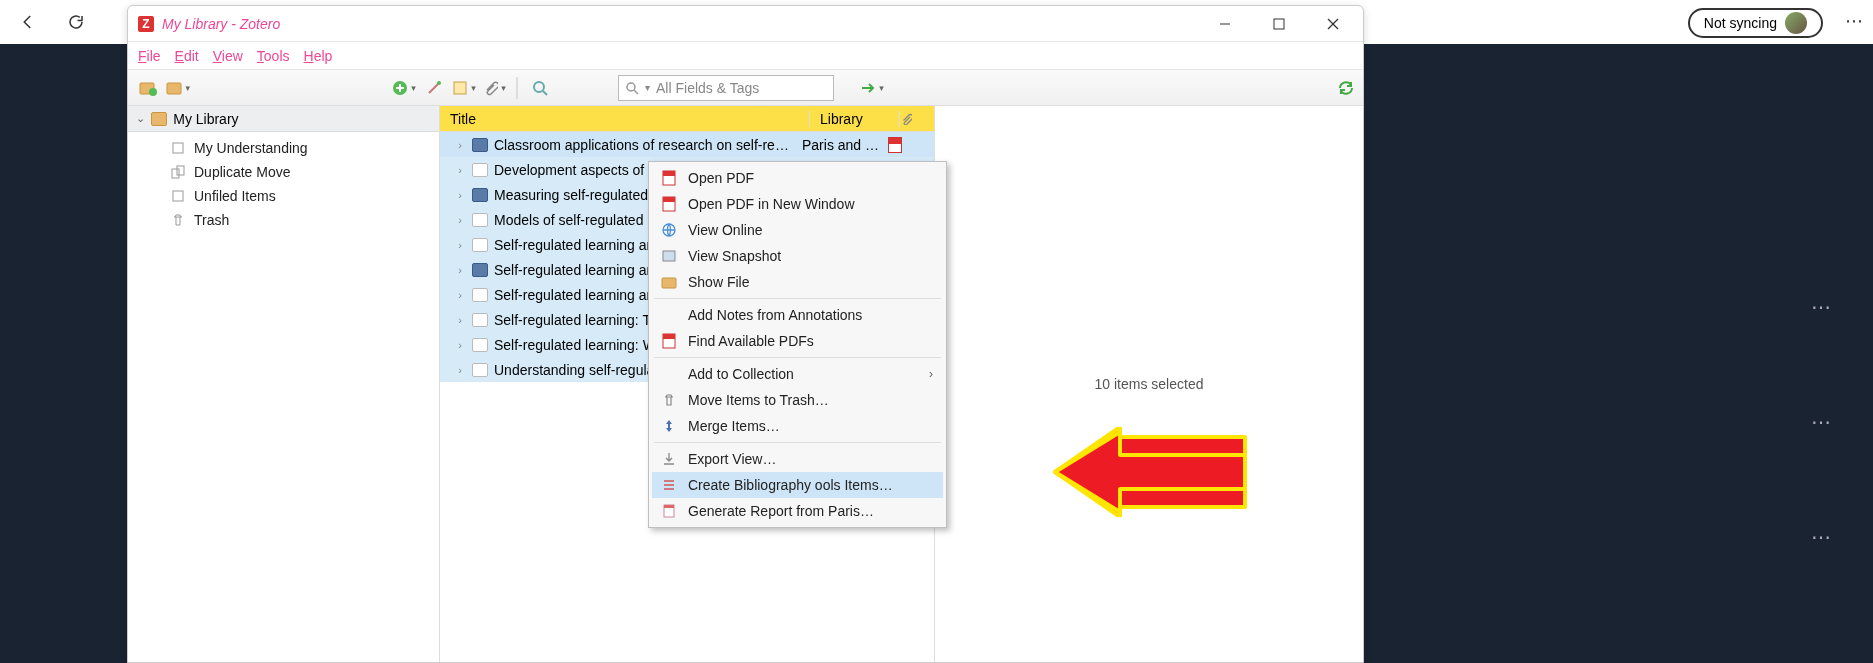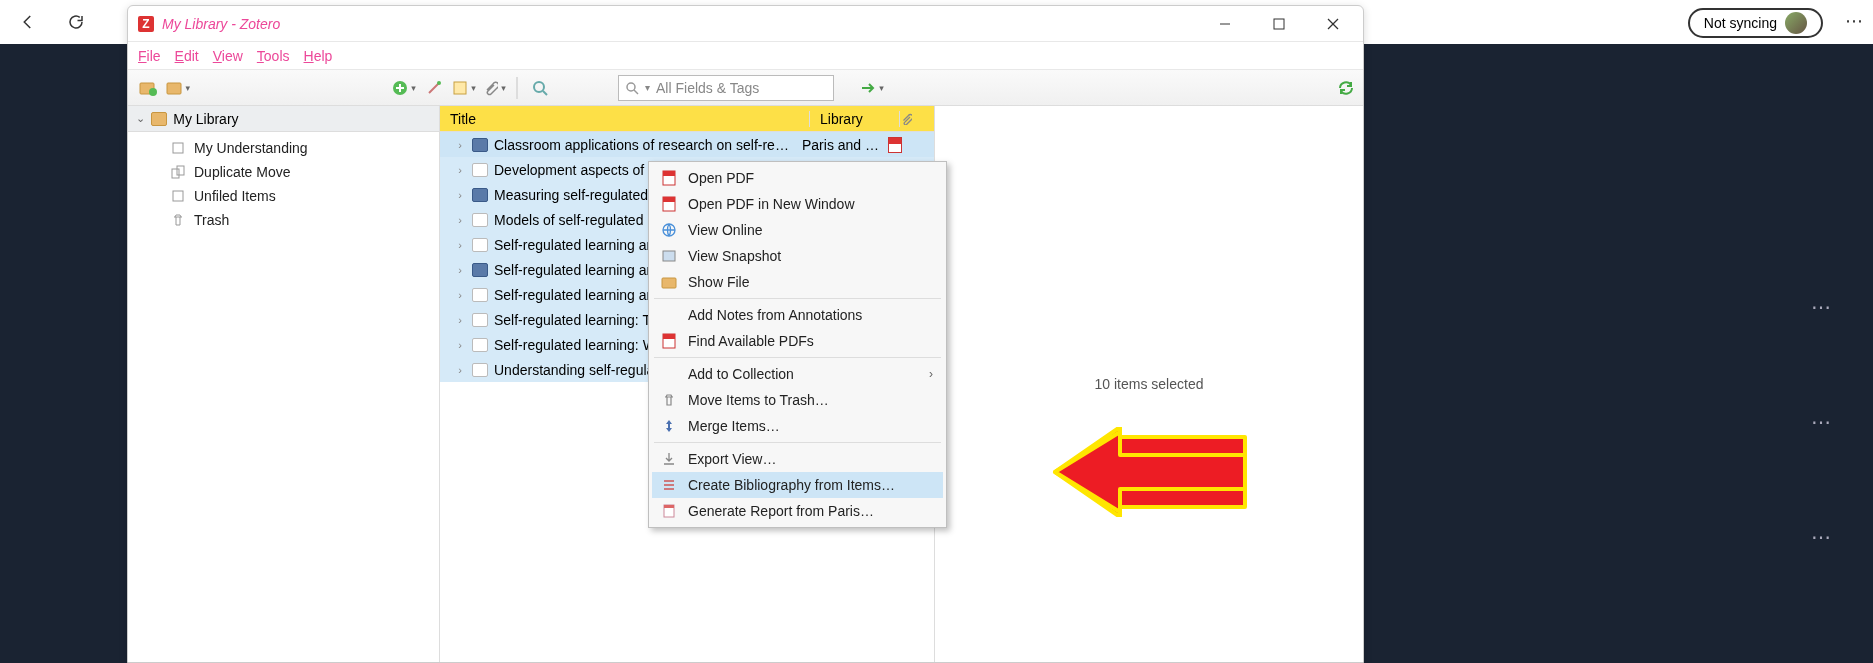--- a/index.html
+++ b/index.html
@@ -409,21 +409,21 @@
       <span>Export View…</span>
     </div>
     <div class="ctx-item hl">
       <span class="cicon">
         <svg width="16" height="16" fill="none" stroke="#c55" stroke-width="1.5">
           <line x1="3" y1="4" x2="13" y2="4"></line>
           <line x1="3" y1="8" x2="13" y2="8"></line>
           <line x1="3" y1="12" x2="13" y2="12"></line>
         </svg>
       </span>
-      <span>Create Bibliography from Items…</span>
+      <span>Create Bibliography ools Items…</span>
     </div>
     <div class="ctx-item">
       <span class="cicon">
         <svg width="16" height="16">
           <rect x="3" y="2" width="10" height="12" fill="#fff" stroke="#c89"></rect>
           <rect x="3" y="2" width="10" height="3" fill="#d66"></rect>
         </svg>
       </span>
       <span>Generate Report from Paris…</span>
     </div>

